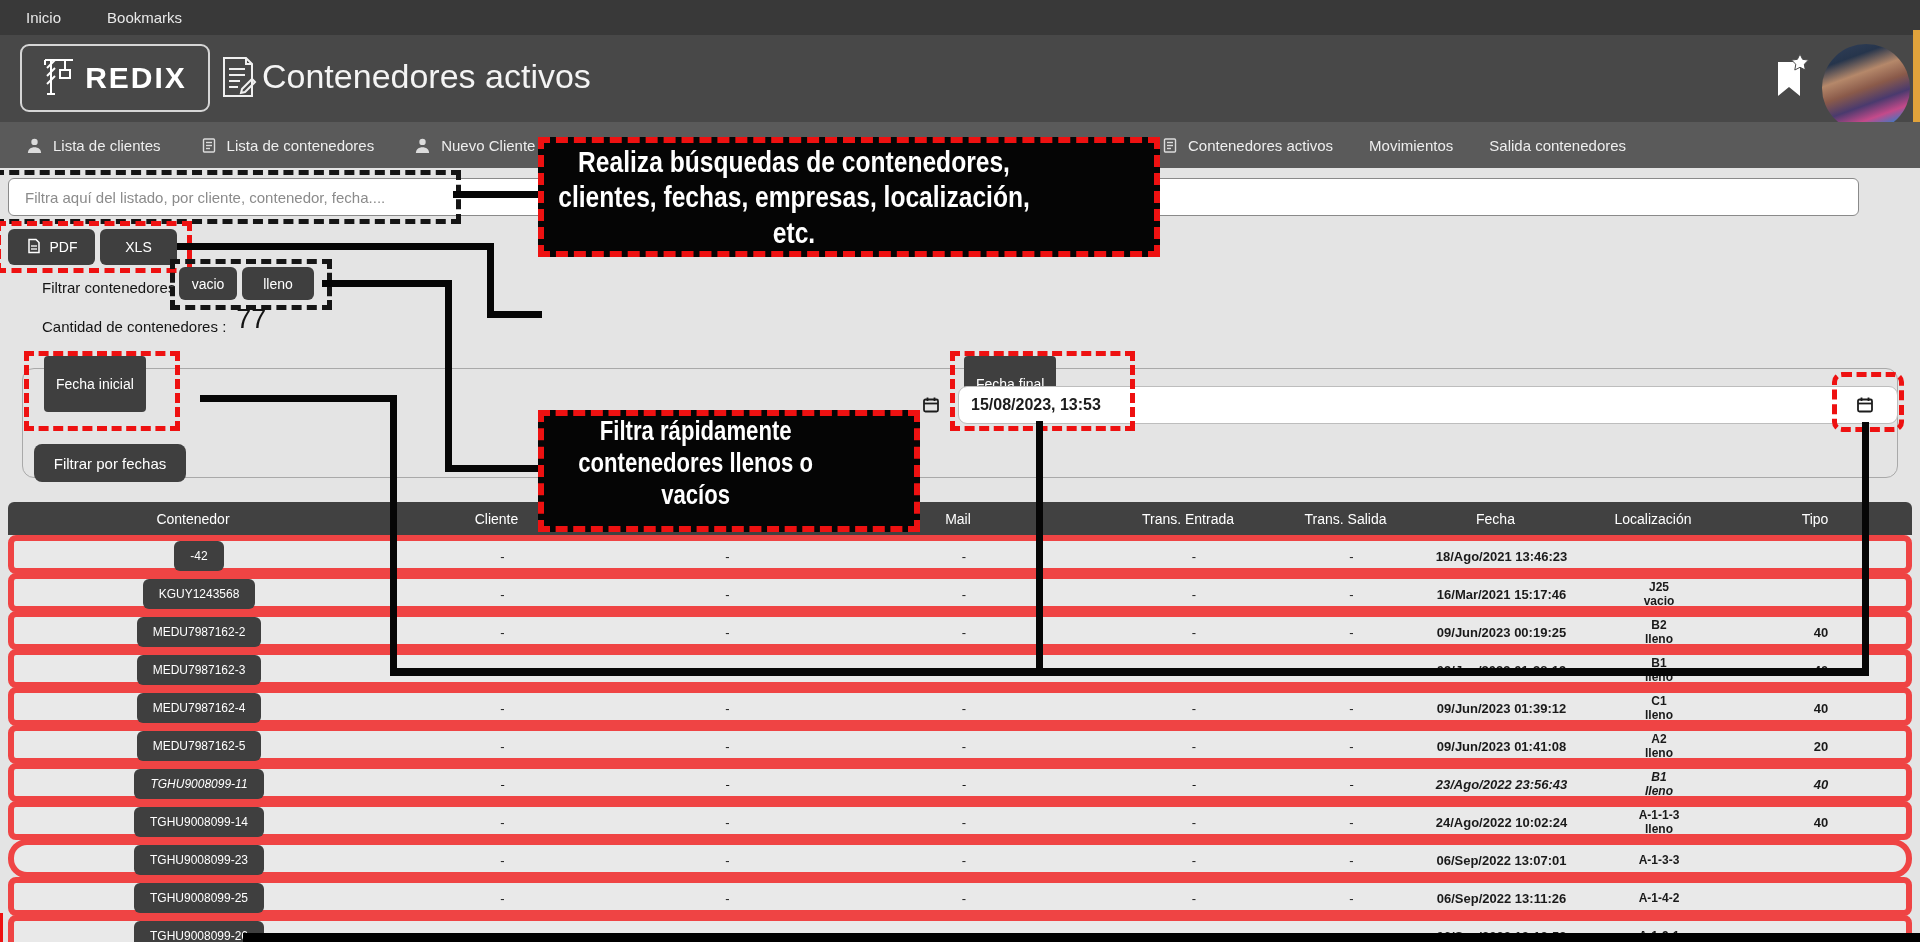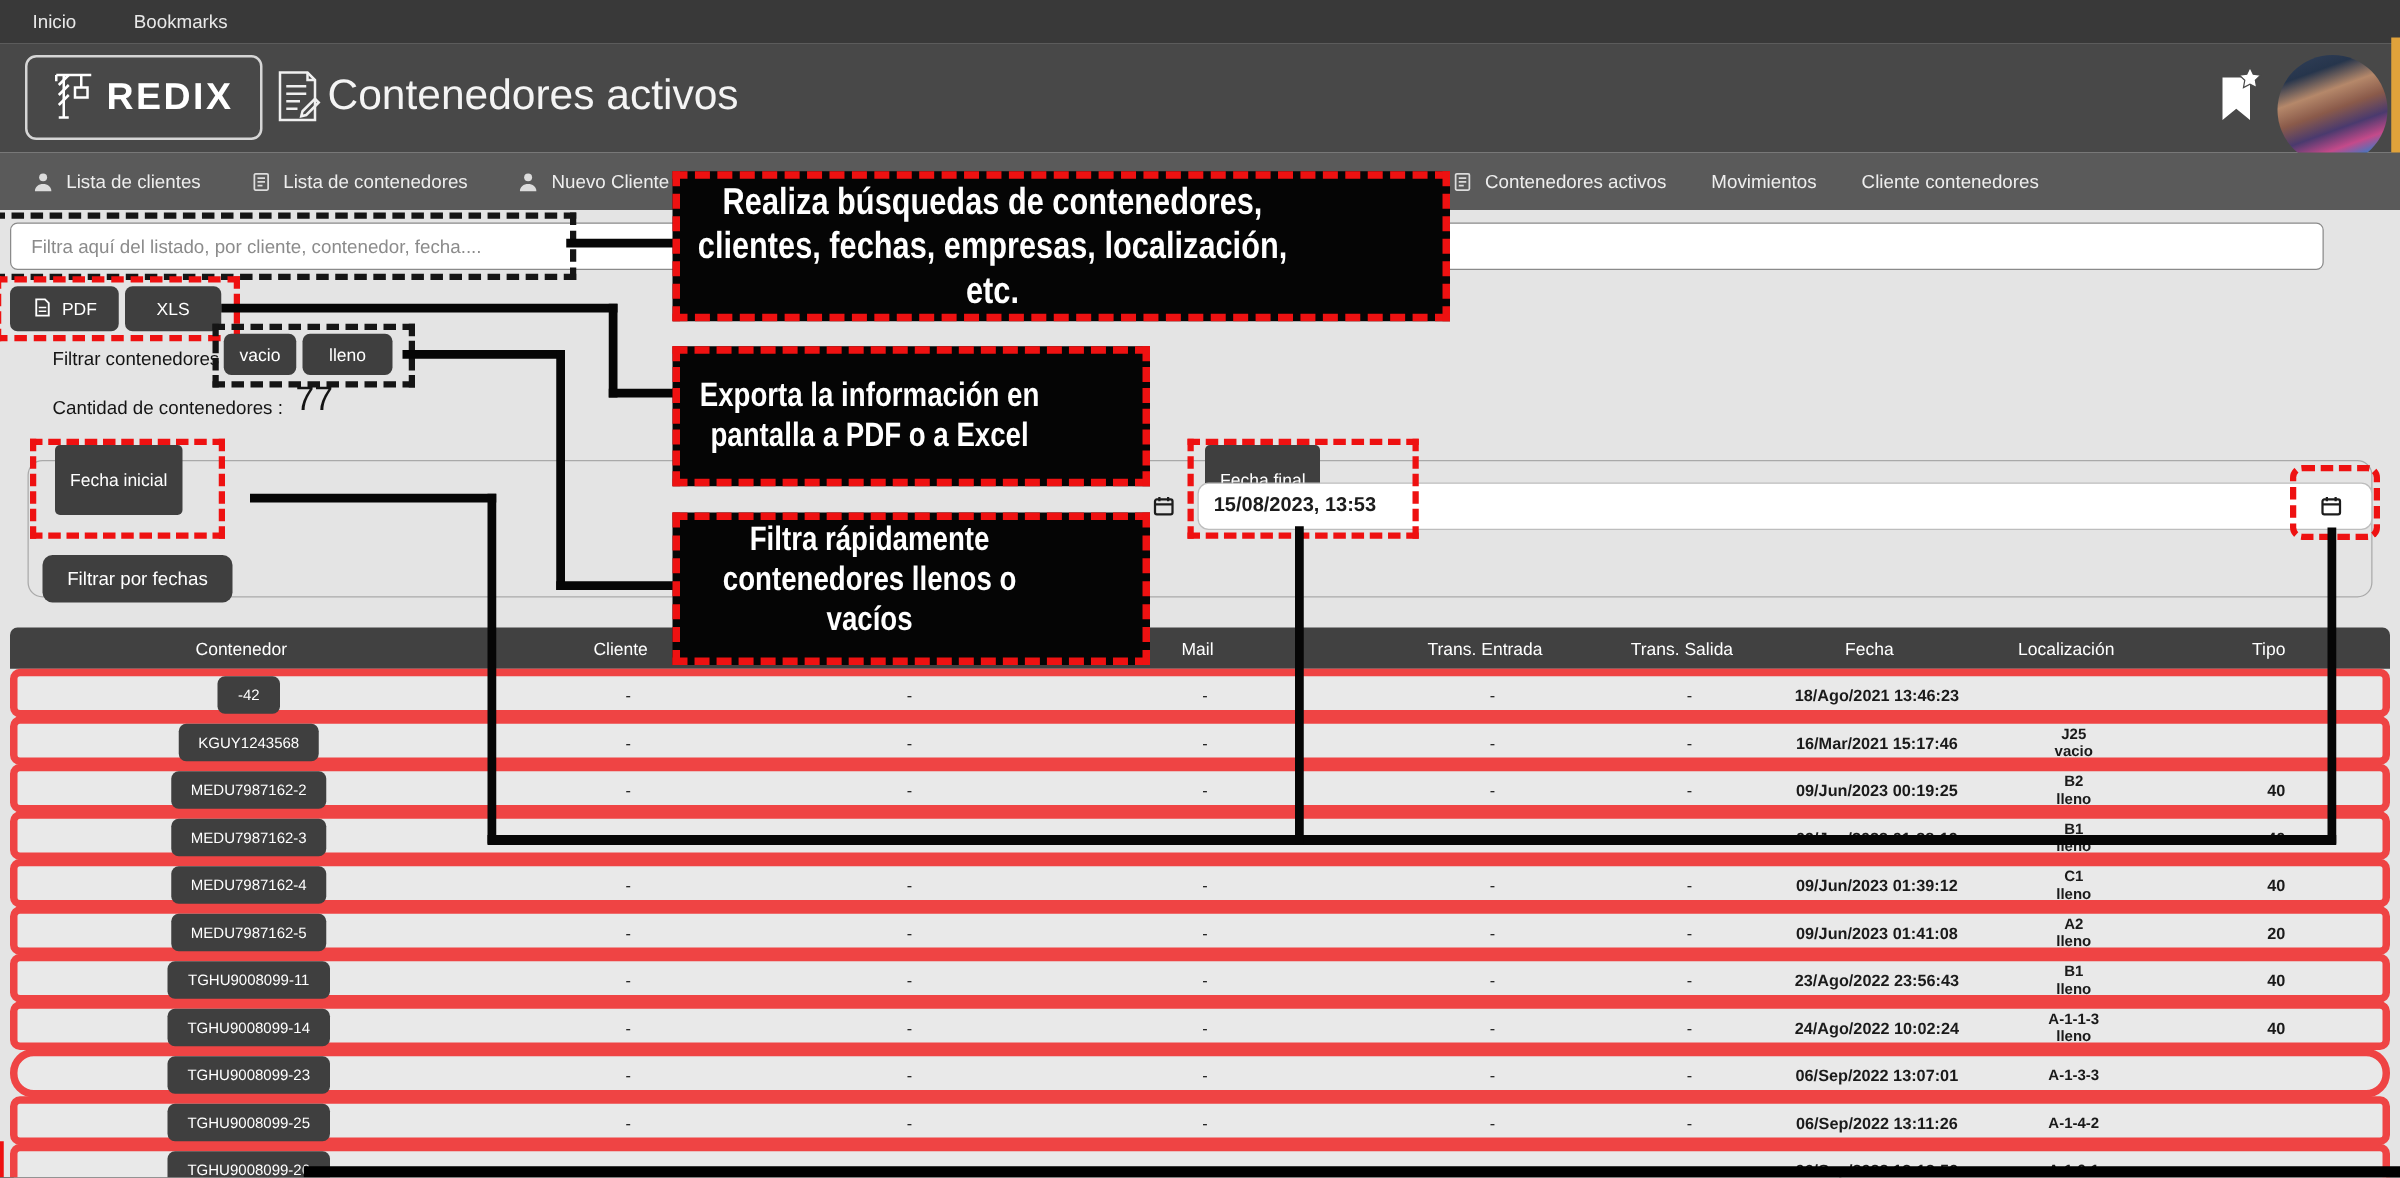--- a/index.html
+++ b/index.html
@@ -150,21 +150,21 @@
                 <line x1="5" y1="11" x2="9" y2="11"></line>
               </g>
             </svg>
         </span>
         <span>Contenedores activos</span>
       </span>
       <span class="nav-item">
         <span>Movimientos</span>
       </span>
       <span class="nav-item">
-        <span>Cliente contenedores</span>
+        <span>Salida contenedores</span>
       </span>
     </div>
   </div>
 
   <input id="search-input" class="abs" type="text" placeholder="Filtra aquí del listado, por cliente, contenedor, fecha...." style="">
   <div class="abs anno-black" style="left:-6px;top:170px;width:457px;height:44px;"></div>
 
   <button class="dark-btn abs" style="left:8px;top:229px;width:87px;height:36px;">
     <span>
       <svg width="16" height="16" viewBox="0 0 16 16">
@@ -314,21 +314,21 @@
     <div class="td">-</div>
     <div class="td">-</div>
     <div class="td">-</div>
     <div class="td td-fecha">09/Jun/2023 01:41:08</div>
     <div class="td td-loc">
         <div>A2</div>
         <div>lleno</div>
       </div>
     <div class="td td-tipo">20</div>
   </div>
-  <div class="abs trow tgrid" style="top:763px;">
+  <div class="abs trow tgrid" style="top:763px;font-style:italic;">
     <div class="td"><span class="pill">TGHU9008099-11</span></div>
     <div class="td">-</div>
     <div class="td">-</div>
     <div class="td">-</div>
     <div class="td">-</div>
     <div class="td">-</div>
     <div class="td td-fecha">23/Ago/2022 23:56:43</div>
     <div class="td td-loc">
         <div>B1</div>
         <div>lleno</div>
@@ -401,23 +401,20 @@
   <div class="cline abs" style="left:445px;top:465px;width:97px;height:7px;"></div>
   <div class="cline abs" style="left:200px;top:395px;width:197px;height:7px;"></div>
   <div class="cline abs" style="left:390px;top:395px;width:7px;height:280px;"></div>
   <div class="cline abs" style="left:390px;top:668px;width:1479px;height:8px;"></div>
   <div class="cline abs" style="left:1036px;top:421px;width:7px;height:254px;"></div>
   <div class="cline abs" style="left:1862px;top:422px;width:7px;height:253px;"></div>
 
   <div class="callout abs" style="left:538px;top:137px;width:622px;height:120px;">
     <div class="co-text" style="font-size:30px;">Realiza búsquedas de contenedores, clientes, fechas, empresas, localización, etc.</div>
   </div>
-  <div class="callout abs" style="left:538px;top:277px;width:382px;height:112px;">
-    <div class="co-text" style="font-size:27px;">Exporta la información en pantalla a PDF o a Excel</div>
-  </div>
   <div class="callout abs" style="left:538px;top:410px;width:382px;height:122px;padding-bottom:14px;">
     <div class="co-text" style="font-size:27px;">Filtra rápidamente contenedores llenos o vacíos</div>
   </div>
 
   <div class="abs" style="left:243px;top:933px;width:1677px;height:9px;background:#000;"></div>
   <div class="abs" style="left:0;top:913px;width:3px;height:29px;background:#ee1111;"></div>
 
 </div>
 
 </body></html>

